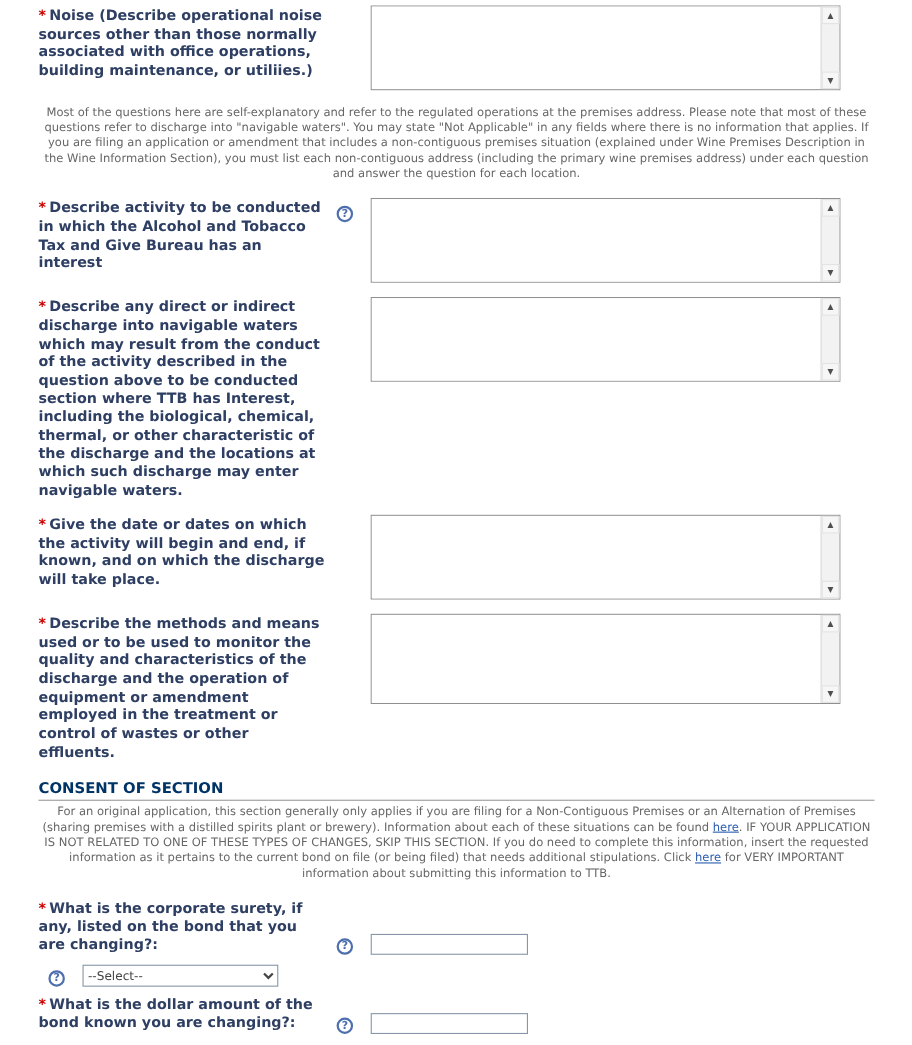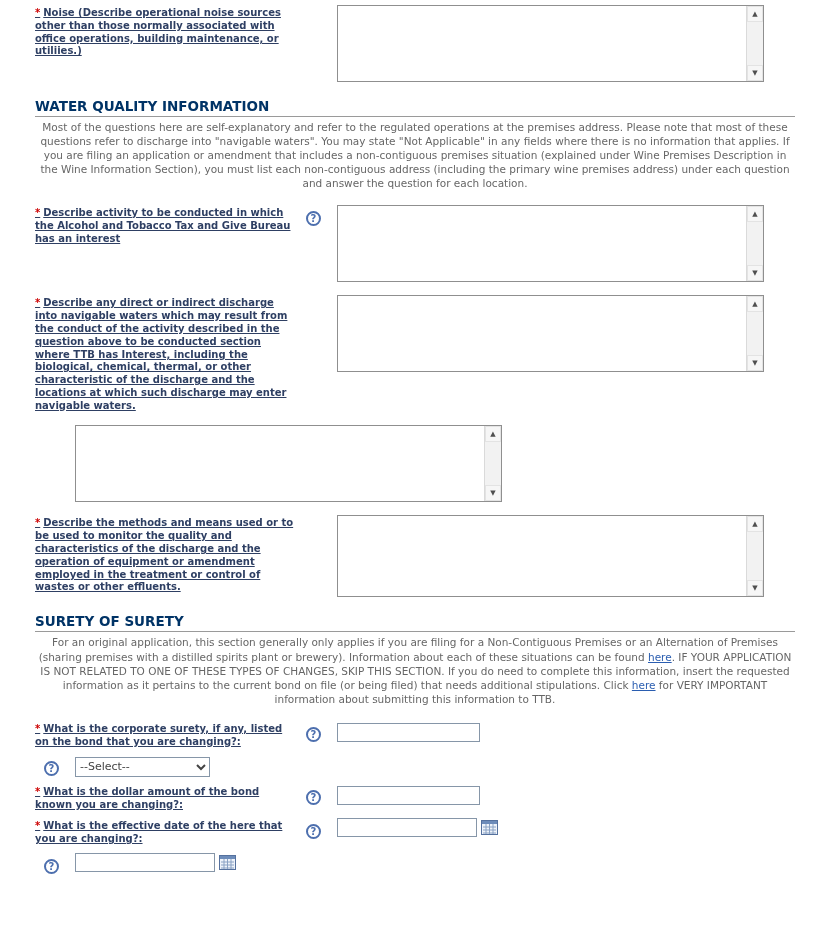--- a/index.html
+++ b/index.html
@@ -8,23 +8,23 @@
   .page { width:829px; padding:5px 34px 12px 35px; }
 
   .section-head {
     color:#003366; font-size:13.5px; font-weight:bold;
     margin:16px 0 3px 0; padding-bottom:2px; border-bottom:1px solid #9a9a9a;
   }
   .intro { color:#666666; font-size:10.5px; line-height:1.34; margin:2px 0 15px 0;text-align:center; }
   .intro a { color:#2a5db0; cursor:pointer; }
 
   .qrow { display:flex; align-items:flex-start; margin-bottom:13px; }
-  .qrow.tight { margin-bottom:7px; }
-  .qlabel { flex:0 0 262px; width:262px; font-size:10px; font-weight:bold;
-            color:#2e3f63; line-height:1.28; padding-top:2px;text-decoration:underline; }
+  .qrow.tight { margin-bottom:7px;align-items:flex-end; }
+  .qlabel { flex:0 0 262px; width:262px; font-size:13px; font-weight:bold;
+            color:#2e3f63; line-height:1.28; padding-top:2px; }
   .req { color:#cc0000; margin-right:3px; }
   .qhelp { flex:0 0 40px; padding-left:9px; padding-top:2px; }
   .help-icon {
     display:inline-block; width:15px; height:15px;
     border:2px solid #4d6fae; border-radius:50%;
     color:#4d6fae; font-size:10px; font-weight:bold;
     text-align:center; line-height:12px; background:#fff; cursor:help;
   }
   .qcontrol { flex:1; }
 
@@ -41,21 +41,21 @@
         background:#f2f2f2; border-left:1px solid #dadada; }
   .sb-btn { height:16px; display:flex; align-items:center; justify-content:center;
             font-size:7px; color:#4f4f4f; background:#f6f6f6; border:1px solid #e3e3e3; }
   .sb-track { flex:1; }
 
   input.text {
     width:143px; height:19px; border:1px solid #8696a8;
     font-size:11px; padding:1px 3px; font-family:inherit;
   }
   select.sel {
-    width:135px; height:20px; font-size:11px; border:1px solid #8696a8;
+    width:178px; height:20px; font-size:11px; border:1px solid #8696a8;
     background:#fff; color:#444; font-family:inherit;
   }
   .date-wrap { display:flex; align-items:flex-start; gap:4px; }
   input.date { width:140px; }
   .cal { margin-top:1px; cursor:pointer; display:inline-block; }
 </style>
 </head>
 <body>
 
 <div class="page">
@@ -70,21 +70,20 @@
         <textarea style=""></textarea>
         <div class="sb">
           <div class="sb-btn">▲</div>
           <div class="sb-track"></div>
           <div class="sb-btn">▼</div>
         </div>
       </div>
     </div>
   </div>
 
-  <div class="section-head">WATER QUALITY INFORMATION</div>
   <p class="intro">Most of the questions here are self-explanatory and refer to the regulated operations at the premises address. Please note that most of these questions refer to discharge into "navigable waters". You may state "Not Applicable" in any fields where there is no information that applies. If you are filing an application or amendment that includes a non-contiguous premises situation (explained under Wine Premises Description in the Wine Information Section), you must list each non-contiguous address (including the primary wine premises address) under each question and answer the question for each location.</p>
 
   <div class="qrow">
     <div class="qlabel">
       <span class="req">*</span><span>Describe activity to be conducted in which the Alcohol and Tobacco Tax and Give Bureau has an interest</span>
     </div>
     <div class="qhelp">
       <span class="help-icon">?</span>
     </div>
     <div class="qcontrol">
@@ -110,20 +109,23 @@
         <div class="sb">
           <div class="sb-btn">▲</div>
           <div class="sb-track"></div>
           <div class="sb-btn">▼</div>
         </div>
       </div>
     </div>
   </div>
 
   <div class="qrow">
+    <div class="qlabel">
+      <span class="req">*</span><span>Give the date or dates on which the activity will begin and end, if known, and on which the discharge will take place.</span>
+    </div>
     <div class="qhelp"></div>
     <div class="qcontrol">
       <div class="ta-wrap ta-wide">
         <textarea style=""></textarea>
         <div class="sb">
           <div class="sb-btn">▲</div>
           <div class="sb-track"></div>
           <div class="sb-btn">▼</div>
         </div>
       </div>
@@ -140,21 +142,21 @@
         <textarea style=""></textarea>
         <div class="sb">
           <div class="sb-btn">▲</div>
           <div class="sb-track"></div>
           <div class="sb-btn">▼</div>
         </div>
       </div>
     </div>
   </div>
 
-  <div class="section-head">SURETY OF SURETY</div>
+  <div class="section-head">CONSENT OF SECTION</div>
   <p class="intro"><span>For an original application, this section generally only applies if you are filing for a Non-Contiguous Premises or an Alternation of Premises (sharing premises with a distilled spirits plant or brewery). Information about each of these situations can be found </span><a href="#">here</a><span>. IF YOUR APPLICATION IS NOT RELATED TO ONE OF THESE TYPES OF CHANGES, SKIP THIS SECTION. If you do need to complete this information, insert the requested information as it pertains to the current bond on file (or being filed) that needs additional stipulations. Click </span><a href="#">here</a><span> for VERY IMPORTANT information about submitting this information to TTB.</span></p>
 
   <div class="qrow tight">
     <div class="qlabel">
       <span class="req">*</span><span>What is the corporate surety, if any, listed on the bond that you are changing?:</span>
     </div>
     <div class="qhelp">
       <span class="help-icon">?</span>
     </div>
     <div class="qcontrol">

